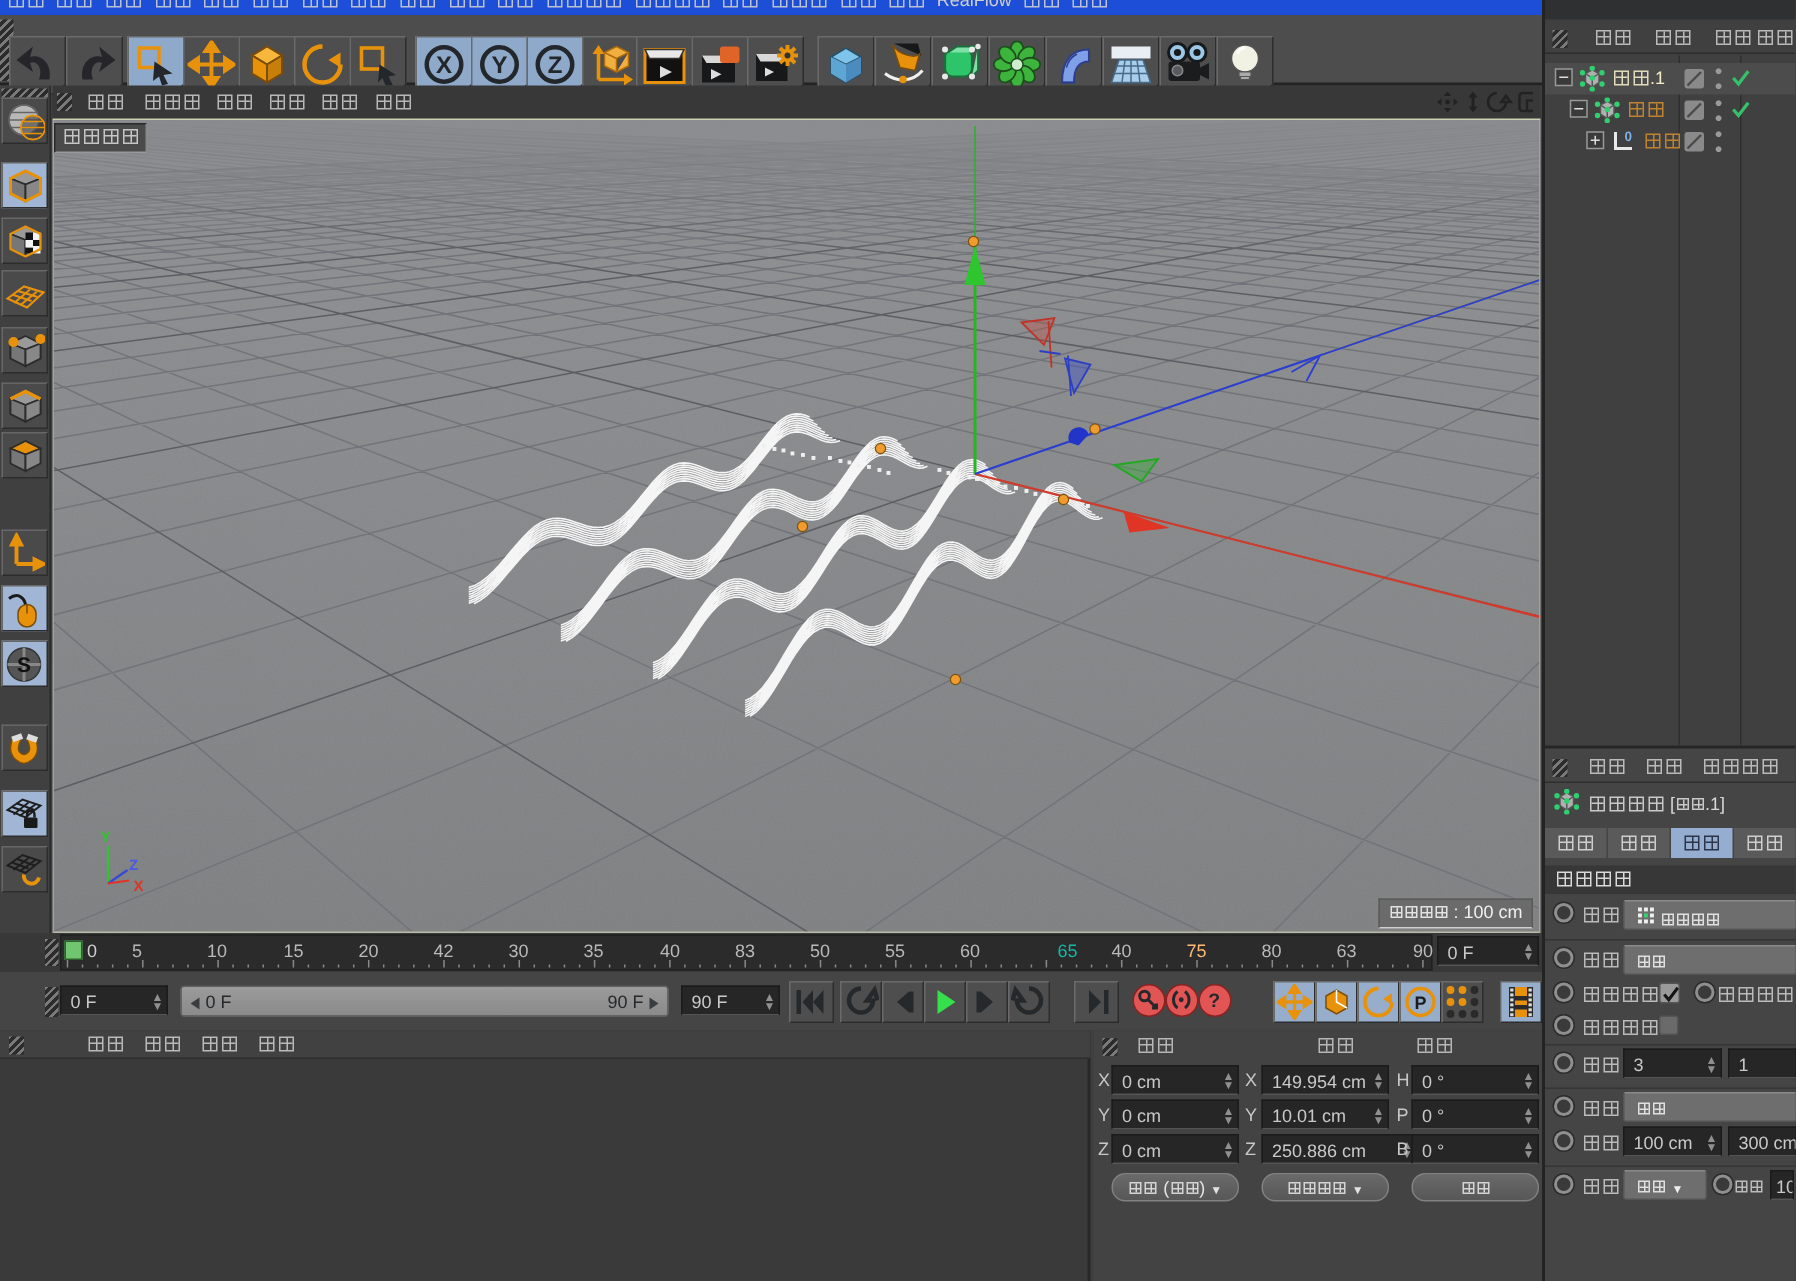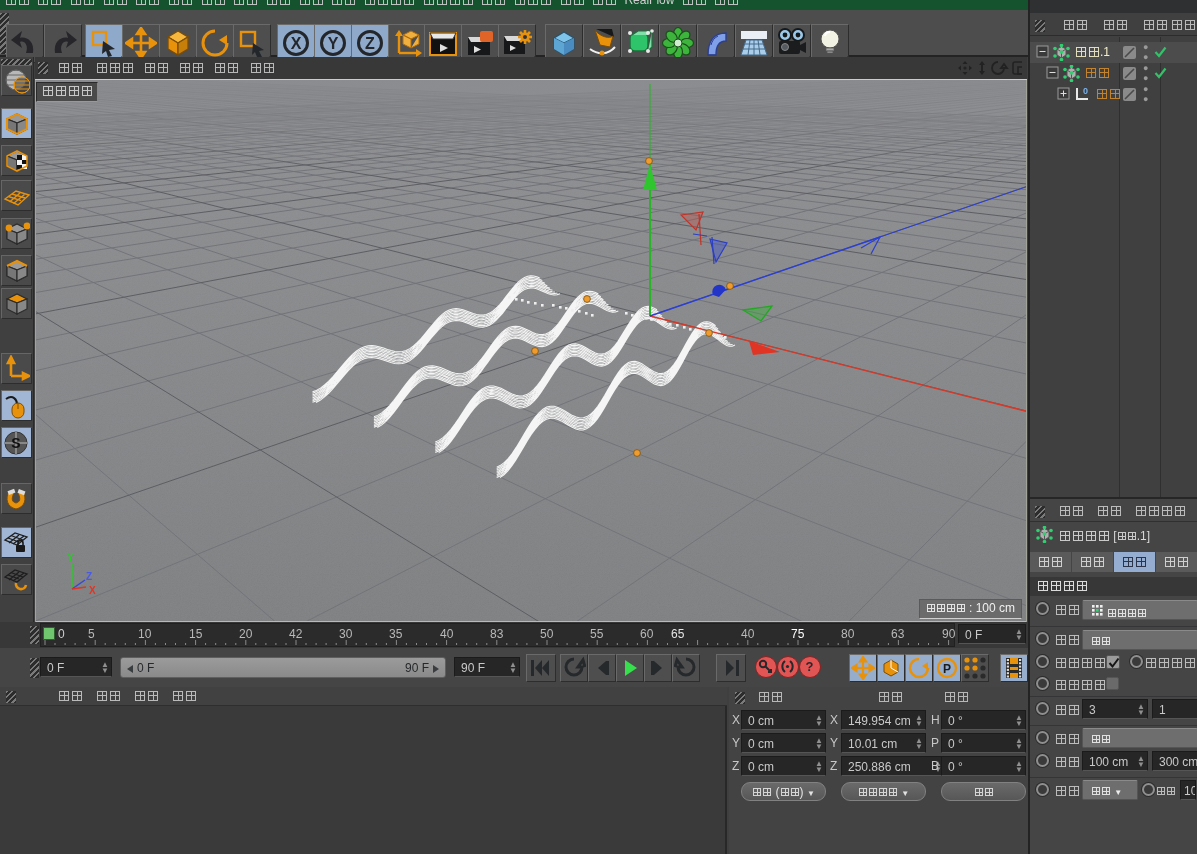--- a/index.html
+++ b/index.html
@@ -21,21 +21,21 @@
 .fld{position:absolute;background:#262626;border:1px solid #1b1b1b;border-bottom-color:#555;
  color:#c9c9c9;padding:3px 0 0 6px;height:20px;white-space:nowrap;overflow:hidden}
 .spn{position:absolute;right:3px;top:4px;width:7px;height:12px;color:#909090;font-size:8px;line-height:6px;text-align:center}
 .dd{position:absolute;background:#6e6e6e;border:1px solid #555;border-top-color:#8a8a8a;
  border-radius:2px;color:#ededed;padding:3px 0 0 8px;height:20px}
 .radio{position:absolute;width:13px;height:13px;border-radius:50%;background:#3a3a3a;
  border:2px solid #8f8f8f;box-shadow:0 0 0 1px #2c2c2c}
 .sep{position:absolute;height:1px;background:#353538;left:0;right:0}
 </style></head><body>
 
-<div class="abs" style="left:0;top:0;width:1160px;height:10px;background:#14532d;overflow:hidden">
+<div class="abs" style="left:0;top:0;width:1160px;height:10px;background:#1d4ed8;overflow:hidden">
  <div class="abs" style="left:4px;top:-7px;white-space:nowrap;color:#cfcfcf">
  <i class="c"></i><i class="c"></i>&nbsp;&nbsp;<i class="c"></i><i class="c"></i>&nbsp;&nbsp;<i class="c"></i><i class="c"></i>&nbsp;&nbsp;<i class="c"></i><i class="c"></i>&nbsp;&nbsp;<i class="c"></i><i class="c"></i>&nbsp;&nbsp;<i class="c"></i><i class="c"></i>&nbsp;&nbsp;<i class="c"></i><i class="c"></i>&nbsp;&nbsp;<i class="c"></i><i class="c"></i>&nbsp;&nbsp;<i class="c"></i><i class="c"></i>&nbsp;&nbsp;<i class="c"></i><i class="c"></i>&nbsp;&nbsp;<i class="c"></i><i class="c"></i>&nbsp;&nbsp;<i class="c"></i><i class="c"></i><i class="c"></i><i class="c"></i>&nbsp;&nbsp;<i class="c"></i><i class="c"></i><i class="c"></i><i class="c"></i>&nbsp;&nbsp;<i class="c"></i><i class="c"></i>&nbsp;&nbsp;<i class="c"></i><i class="c"></i><i class="c"></i>&nbsp;&nbsp;<i class="c"></i><i class="c"></i>&nbsp;&nbsp;<i class="c"></i><i class="c"></i>&nbsp;&nbsp;<span style="font-size:12px">RealFlow</span>&nbsp;&nbsp;<i class="c"></i><i class="c"></i>&nbsp;&nbsp;<i class="c"></i><i class="c"></i></div>
 </div>
 
 <div class="abs" style="left:0;top:10px;width:1197px;height:47px;background:#4d4d4d;border-bottom:2px solid #232323">
  <div class="abs hatch" style="left:0;top:3px;width:9px;height:41px"></div>
  <div class="tbtn" style="left:6px;top:14px"><svg width="32" height="32" viewBox="0 0 32 32" style="margin:2px">
         <path d="M24 26 C26 13 16 9 11 11 L13 4 L2 13 L13 21 L11 15 C15 13 20 18 17 26 Z" fill="#26262a"></path>
       </svg></div>
     <div class="tbtn" style="left:44px;top:14px"><svg width="32" height="32" viewBox="0 0 32 32" style="margin:2px">
@@ -427,23 +427,23 @@
       <span class="abs" style="left:148px;top:3px;color:#b9b9b9">15</span>
       <span class="abs" style="left:198px;top:3px;color:#b9b9b9">20</span>
       <span class="abs" style="left:248px;top:3px;color:#b9b9b9">42</span>
       <span class="abs" style="left:298px;top:3px;color:#b9b9b9">30</span>
       <span class="abs" style="left:348px;top:3px;color:#b9b9b9">35</span>
       <span class="abs" style="left:399px;top:3px;color:#b9b9b9">40</span>
       <span class="abs" style="left:449px;top:3px;color:#b9b9b9">83</span>
       <span class="abs" style="left:499px;top:3px;color:#b9b9b9">50</span>
       <span class="abs" style="left:549px;top:3px;color:#b9b9b9">55</span>
       <span class="abs" style="left:599px;top:3px;color:#b9b9b9">60</span>
-      <span class="abs" style="left:630px;top:3px;color:#e5e5e5">65</span>
+      <span class="abs" style="left:664px;top:3px;color:#14b8a6">65</span>
       <span class="abs" style="left:700px;top:3px;color:#b9b9b9">40</span>
-      <span class="abs" style="left:750px;top:3px;color:#ffffff">75</span>
+      <span class="abs" style="left:750px;top:3px;color:#fdba74">75</span>
       <span class="abs" style="left:800px;top:3px;color:#b9b9b9">80</span>
       <span class="abs" style="left:850px;top:3px;color:#b9b9b9">63</span>
       <span class="abs" style="left:901px;top:3px;color:#b9b9b9">90</span>
       <svg class="abs" style="left:0;top:0" width="913" height="24">
         <line x1="4.0" y1="16" x2="4.0" y2="21" stroke="#8a8a8a"></line>
         <line x1="14.0" y1="19" x2="14.0" y2="21" stroke="#8a8a8a"></line>
         <line x1="24.1" y1="19" x2="24.1" y2="21" stroke="#8a8a8a"></line>
         <line x1="34.1" y1="19" x2="34.1" y2="21" stroke="#8a8a8a"></line>
         <line x1="44.2" y1="19" x2="44.2" y2="21" stroke="#8a8a8a"></line>
         <line x1="54.2" y1="16" x2="54.2" y2="21" stroke="#8a8a8a"></line>

